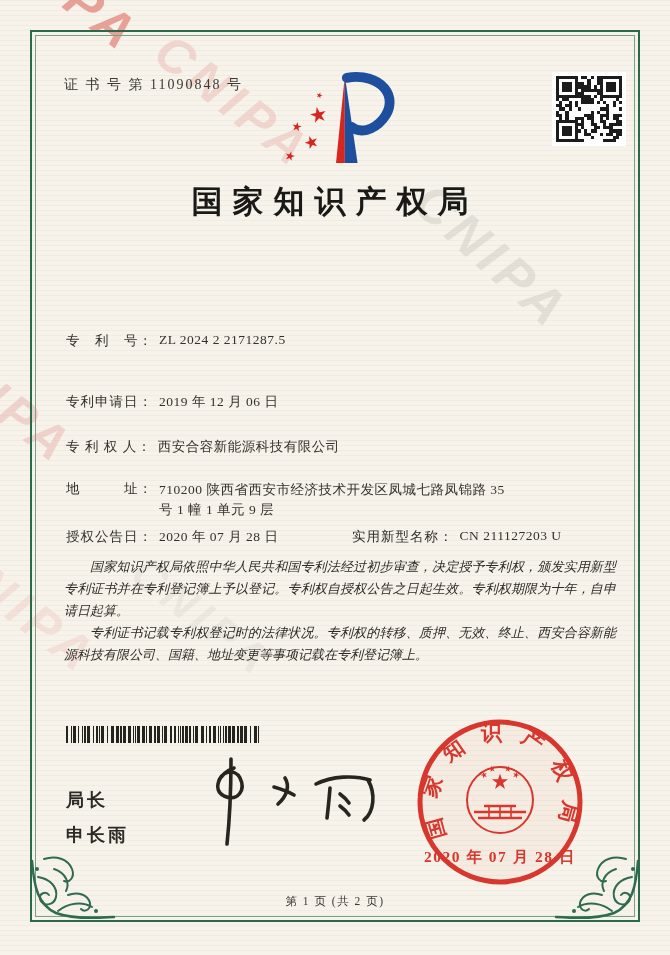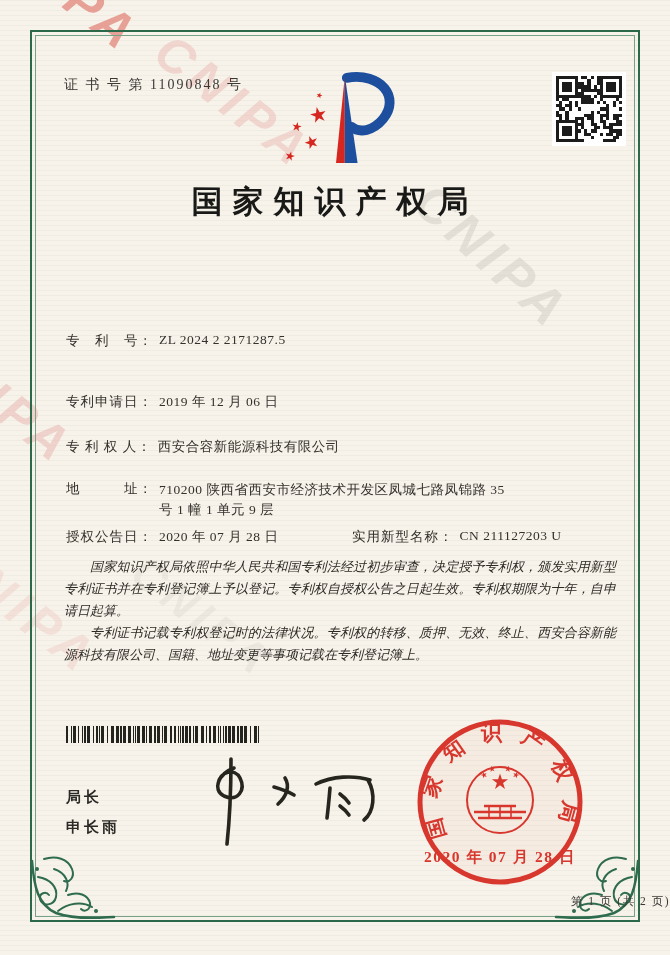--- a/index.html
+++ b/index.html
@@ -60,27 +60,27 @@
     position:absolute;left:64px;right:54px;top:556px;
     font-size:13px;line-height:22px;font-style:italic;
     text-align:justify;color:#2c2a25;
   }
   .body-text p{margin:0;text-indent:2em;}
   .barcode{position:absolute;left:66px;top:726px;height:17px;display:flex;align-items:stretch;}
   .barcode i{background:#24241f;display:block;}
   .officer{
     position:absolute;left:66px;top:788px;
     font-family:"Liberation Sans","DejaVu Sans",sans-serif;
-    font-size:15px;font-weight:600;letter-spacing:3px;color:#2c2a26;
+    font-size:18px;font-weight:600;letter-spacing:3px;color:#2c2a26;
   }
   .officer div{margin-bottom:11px;}
   .signature{position:absolute;left:182px;top:754px;width:205px;height:96px;}
   .seal{position:absolute;left:410px;top:716px;width:180px;height:180px;opacity:0.93;mix-blend-mode:multiply;}
   .footer{
-    position:absolute;left:0;right:0;top:894px;text-align:right;
+    position:absolute;left:0;right:0;top:894px;text-align:center;
     font-size:11.5px;letter-spacing:1.5px;color:#3b3935;
   }
 </style>
 </head>
 <body>
 
 <div class="page">
 
   <div class="wm wm-a">CNIPA</div>
   <div class="wm wm-b">CNIPA</div>

